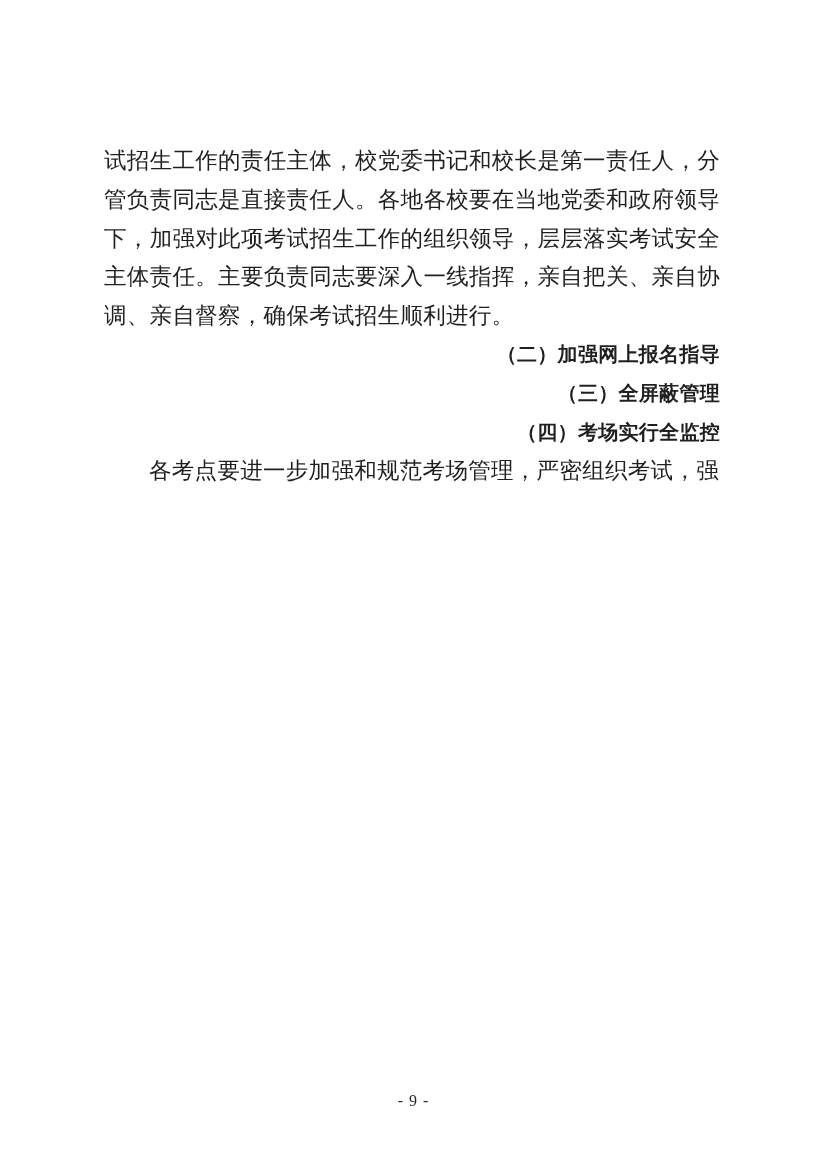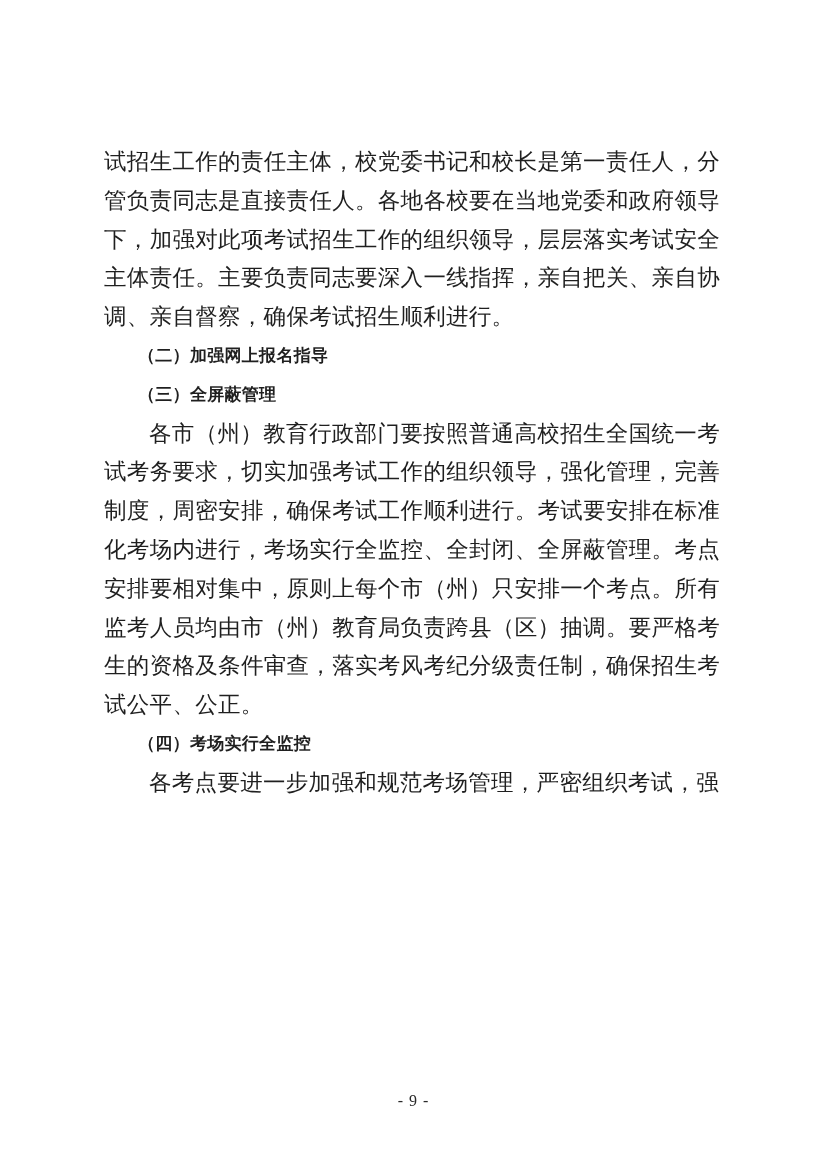--- a/index.html
+++ b/index.html
@@ -21,43 +21,44 @@
   .content {
     position: absolute;
     left: 104px;
     top: 143px;
     width: 616px;
     font-size: 22.5px;
     line-height: 38.8px;
     text-align: justify;
     text-justify: inter-ideograph;
     letter-spacing: 0.3px;
+    font-family: Liberation Mono, monospace;
   }
 
   .content p,
   .content h3 {
     margin: 0;
     padding: 0;
   }
 
   .body-text {
     font-weight: normal;
     text-indent: 2em;
   }
 
   .body-text.no-indent {
     text-indent: 0;
   }
 
   .section-heading {
-    font-size: 17px;
+    font-size: 20px;
     line-height: 38.8px;
     font-weight: 600;
     text-indent: 2em;
-    text-align: left;
+    text-align: right;
   }
 
   .page-footer {
     position: absolute;
     left: 0;
     width: 827px;
     top: 1092px;
     text-align: center;
     font-size: 16px;
     letter-spacing: 1px;
@@ -72,21 +73,20 @@
 
   <div class="content">
 
     <p class="body-text no-indent">试招生工作的责任主体，校党委书记和校长是第一责任人，分管负责同志是直接责任人。各地各校要在当地党委和政府领导下，加强对此项考试招生工作的组织领导，层层落实考试安全主体责任。主要负责同志要深入一线指挥，亲自把关、亲自协调、亲自督察，确保考试招生顺利进行。</p>
 
     <h3 class="section-heading">（二）加强网上报名指导</h3>
 
 
     <h3 class="section-heading">（三）全屏蔽管理</h3>
 
-    <p class="body-text">各市（州）教育行政部门要按照普通高校招生全国统一考试考务要求，切实加强考试工作的组织领导，强化管理，完善制度，周密安排，确保考试工作顺利进行。考试要安排在标准化考场内进行，考场实行全监控、全封闭、全屏蔽管理。考点安排要相对集中，原则上每个市（州）只安排一个考点。所有监考人员均由市（州）教育局负责跨县（区）抽调。要严格考生的资格及条件审查，落实考风考纪分级责任制，确保招生考试公平、公正。</p>
 
     <h3 class="section-heading">（四）考场实行全监控</h3>
 
     <p class="body-text">各考点要进一步加强和规范考场管理，严密组织考试，强</p>
 
   </div>
 
   <div class="page-footer">- 9 -</div>
 
 </div>

